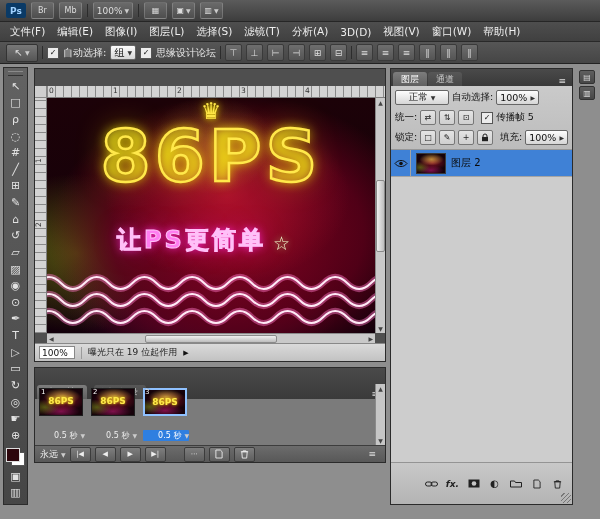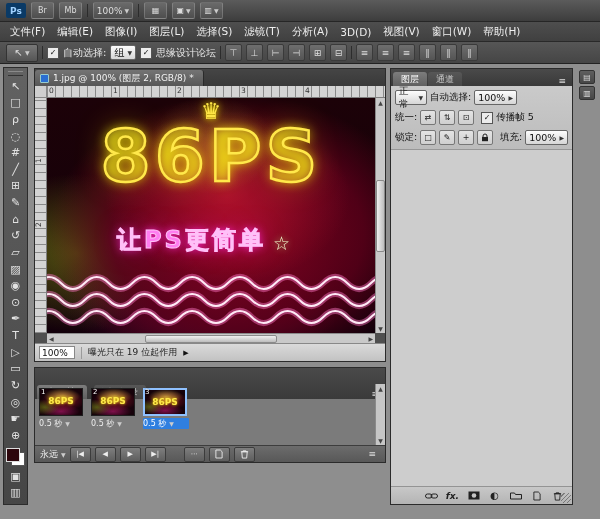--- a/index.html
+++ b/index.html
@@ -120,21 +120,21 @@
   .ptab.active{background:linear-gradient(#7d7d7d,#606060);color:#fff}
   .ptab.inactive{background:linear-gradient(#575757,#474747);color:#c9c9c9}
   .pmenu{margin-left:auto;color:#ddd;font-size:9px;padding:0 4px}
   .aframes{position:absolute;left:2px;top:18px;right:12px;bottom:17px;display:flex;gap:6px;padding:2px}
   .frame{position:relative;width:46px}
   .fthumb{width:44px;height:28px;border:1px solid #1e1e1e;box-sizing:border-box;position:relative}
   .frame.sel .fthumb{border:2px solid #8fc1ff}
   .fnum{position:absolute;top:0;left:2px;font-size:7px;color:#fff;text-shadow:0 0 2px #000;z-index:3}
   .f-art-label{position:absolute;left:0;right:0;top:7px;text-align:center;font-size:9px;font-weight:bold;
     color:#ffe84a;text-shadow:0 0 3px rgba(255,255,0,.9)}
-  .fdelay{margin-top:2px;font-size:8px;color:#eee;display:flex;align-items:center;justify-content:flex-start;gap:3px;height:11px}
+  .fdelay{margin-top:14px;font-size:8px;color:#eee;display:flex;align-items:center;justify-content:flex-end;gap:3px;height:11px}
   .frame.sel .fdelay{background:#2f7fe0;color:#fff;border-radius:1px}
   .ascroll{position:absolute;right:0;top:16px;width:10px;bottom:17px;background:#c6c6c6;border-left:1px solid #8a8a8a;
     display:flex;flex-direction:column;align-items:center;justify-content:space-between;font-size:6px;color:#444;padding:1px 0;box-sizing:border-box}
   .acontrols{position:absolute;left:0;right:0;bottom:0;height:17px;box-sizing:border-box;
     background:linear-gradient(#6c6c6c,#585858);border-top:1px solid #3d3d3d;
     display:flex;align-items:center;gap:4px;padding:0 5px;font-size:9px}
   .loopdd{display:flex;align-items:center;gap:3px;color:#eee}
   .tbtn{min-width:15px;height:13px;border:1px solid #3c3c3c;background:linear-gradient(#7e7e7e,#5e5e5e);
     color:#eee;font-size:7px;display:flex;align-items:center;justify-content:center;border-radius:2px;padding:0 2px}
 
@@ -152,21 +152,21 @@
   .llist{flex:1;background:#cdcdcd;overflow:hidden}
   .lyr{height:26px;display:flex;align-items:center;border-bottom:1px solid #a4a4a4;background:#cdcdcd}
   .lyr.sel{background:#3f81d6}
   .eyecell{width:20px;height:100%;border-right:1px solid #a4a4a4;display:flex;align-items:center;
     justify-content:center;flex:none;box-sizing:border-box}
   .lthumb{width:30px;height:21px;border:1px solid #3a3a3a;margin:0 5px;box-sizing:border-box;flex:none}
   .lname{font-size:10px;color:#0a0a0a}
   .bg-italic{font-style:italic}
   .lockright{margin-left:auto;margin-right:7px;display:flex;align-items:center}
   .lbottom{height:17px;background:linear-gradient(#c8c8c8,#b4b4b4);border-top:1px solid #949494;
-    display:flex;align-items:center;justify-content:flex-end;gap:8px;padding:0 8px;flex:none}
+    display:flex;align-items:center;justify-content:flex-end;gap:8px;padding:12px 8px;flex:none}
   .lbico{display:flex;align-items:center;justify-content:center;min-width:13px;height:12px;color:#222}
   .fxtext{font-size:9px;font-style:italic;font-weight:bold;color:#222}
   .adjico{font-size:10px;color:#222}
 
   .mini-art{background:
     radial-gradient(60% 45% at 52% 28%, rgba(255,220,80,.6), transparent 72%),
     radial-gradient(70% 55% at 55% 45%, rgba(220,30,60,.55), transparent 75%),
     radial-gradient(45% 40% at 12% 70%, rgba(150,170,30,.5), transparent 75%),
     radial-gradient(60% 35% at 50% 86%, rgba(230,30,140,.5), transparent 75%),
     #16020a}
@@ -273,26 +273,20 @@
     <div class="tool">⊕</div>
     <div class="swatches">
       <div class="sw-fg"></div>
       <div class="sw-bg"></div>
     </div>
     <div class="tool">▣</div>
     <div class="tool">▥</div>
   </div>
 
   <div id="docwin">
-    <div class="dtabstrip">
-      <div class="dtab">
-        <span class="ficon"></span>
-        <span>1.jpg @ 100% (图层 2, RGB/8) *</span>
-      </div>
-    </div>
     <div class="corner"></div>
     <div class="hruler">
       <span style="left:2px">0</span>
       <span style="left:66px">1</span>
       <span style="left:130px">2</span>
       <span style="left:194px">3</span>
       <span style="left:258px">4</span>
     </div>
     <div class="vruler">
       <span style="top:58px">1</span>
@@ -409,21 +403,21 @@
 
   <div id="layerspanel">
     <div class="ltabstrip">
       <div class="ptab active">图层</div>
       <div class="ptab inactive">通道</div>
       <span class="pmenu">≡</span>
     </div>
 
     <div class="lcontrols">
       <div class="lrow">
-        <span class="dd" style="width:32px;justify-content:center">
+        <span class="dd" style="width:54px;justify-content:center">
           <span>正常</span>
           <span class="da">▼</span>
         </span>
         <span class="lab">自动选择:</span>
         <span class="dd">
           <span>100%</span>
           <span class="da">▶</span>
         </span>
       </div>
       <div class="lrow">
@@ -447,20 +441,30 @@
         </span>
         <span class="lab" style="margin-left:auto">填充:</span>
         <span class="dd">
           <span>100%</span>
           <span class="da">▶</span>
         </span>
       </div>
     </div>
 
     <div class="llist">
+      <div class="lyr sel">
+        <span class="eyecell">
+          <svg width="14" height="9" viewBox="0 0 14 9">
+            <path d="M1 4.5 C4 .5 10 .5 13 4.5 C10 8.5 4 8.5 1 4.5 Z" fill="none" stroke="#111"></path>
+            <circle cx="7" cy="4.5" r="1.8" fill="#111"></circle>
+          </svg>
+        </span>
+        <div class="lthumb mini-art"></div>
+        <span class="lname">图层 2</span>
+      </div>
     </div>
 
     <div class="lbottom">
       <span class="lbico">
         <svg width="13" height="8" viewBox="0 0 13 8">
           <rect x="0.5" y="2" width="6.5" height="4" rx="2" fill="none" stroke="#222"></rect>
           <rect x="6" y="2" width="6.5" height="4" rx="2" fill="none" stroke="#222"></rect>
         </svg>
       </span>
       <span class="lbico fxtext">fx.</span>

